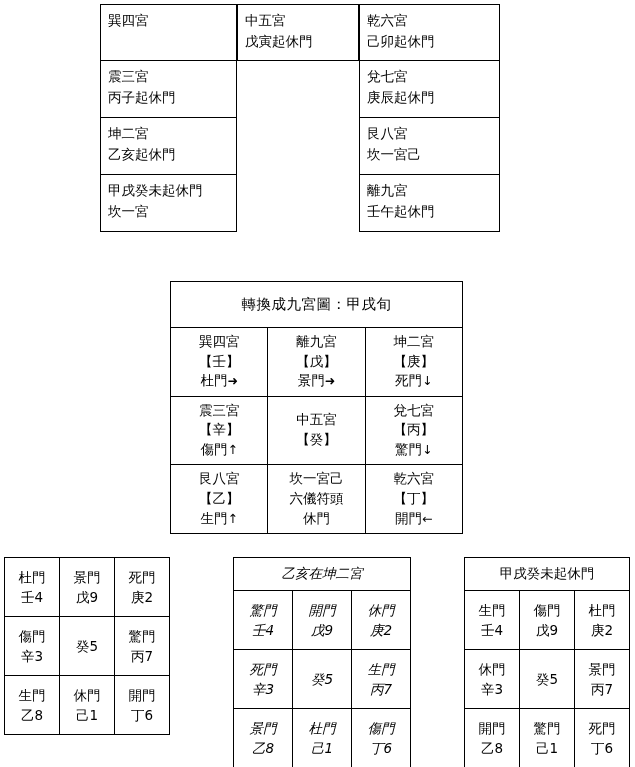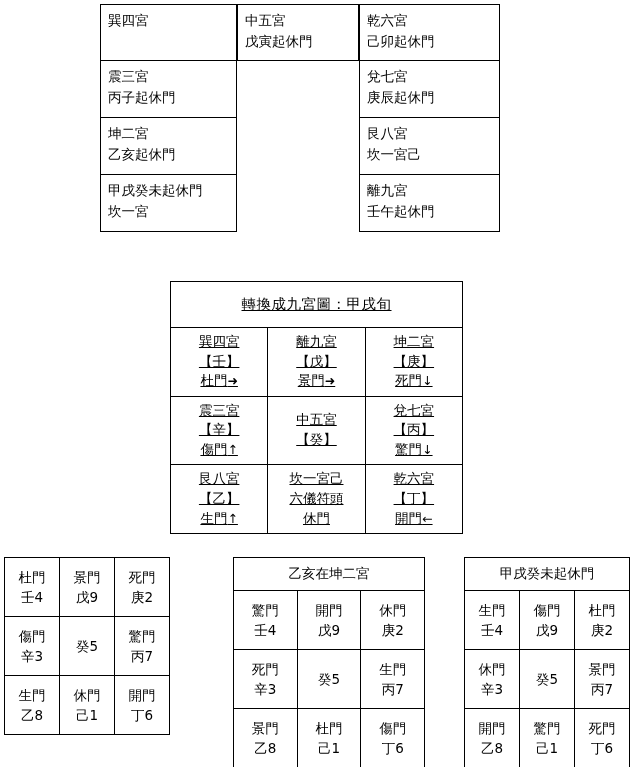--- a/index.html
+++ b/index.html
@@ -48,21 +48,20 @@
 
   
   #nine-palace {
     position: absolute;
     left: 170px;
     top: 281px;
     width: 293px;
     border: 1px solid #000000;
     box-sizing: border-box;
     background: #ffffff;
-    text-decoration: underline;
   }
   #np-title {
     box-sizing: border-box;
     height: 46px;
     display: flex;
     align-items: center;
     justify-content: center;
     border-bottom: 1px solid #000000;
     font-size: 14.5px;
     letter-spacing: 0.5px;
@@ -89,21 +88,21 @@
 
   
   .grid-table {
     position: absolute;
     top: 557px;
     border: 1px solid #000000;
     box-sizing: border-box;
     background: #ffffff;
   }
   #grid-1 { left: 4px;   width: 166px; }
-  #grid-2 { left: 233px; width: 192px; }
+  #grid-2 { left: 233px; width: 178px; font-style: italic; }
   #grid-3 { left: 464px; width: 166px; }
 
   .gt-title {
     box-sizing: border-box;
     height: 33px;
     display: flex;
     align-items: center;
     justify-content: center;
     border-bottom: 1px solid #000000;
     font-size: 13.5px;

